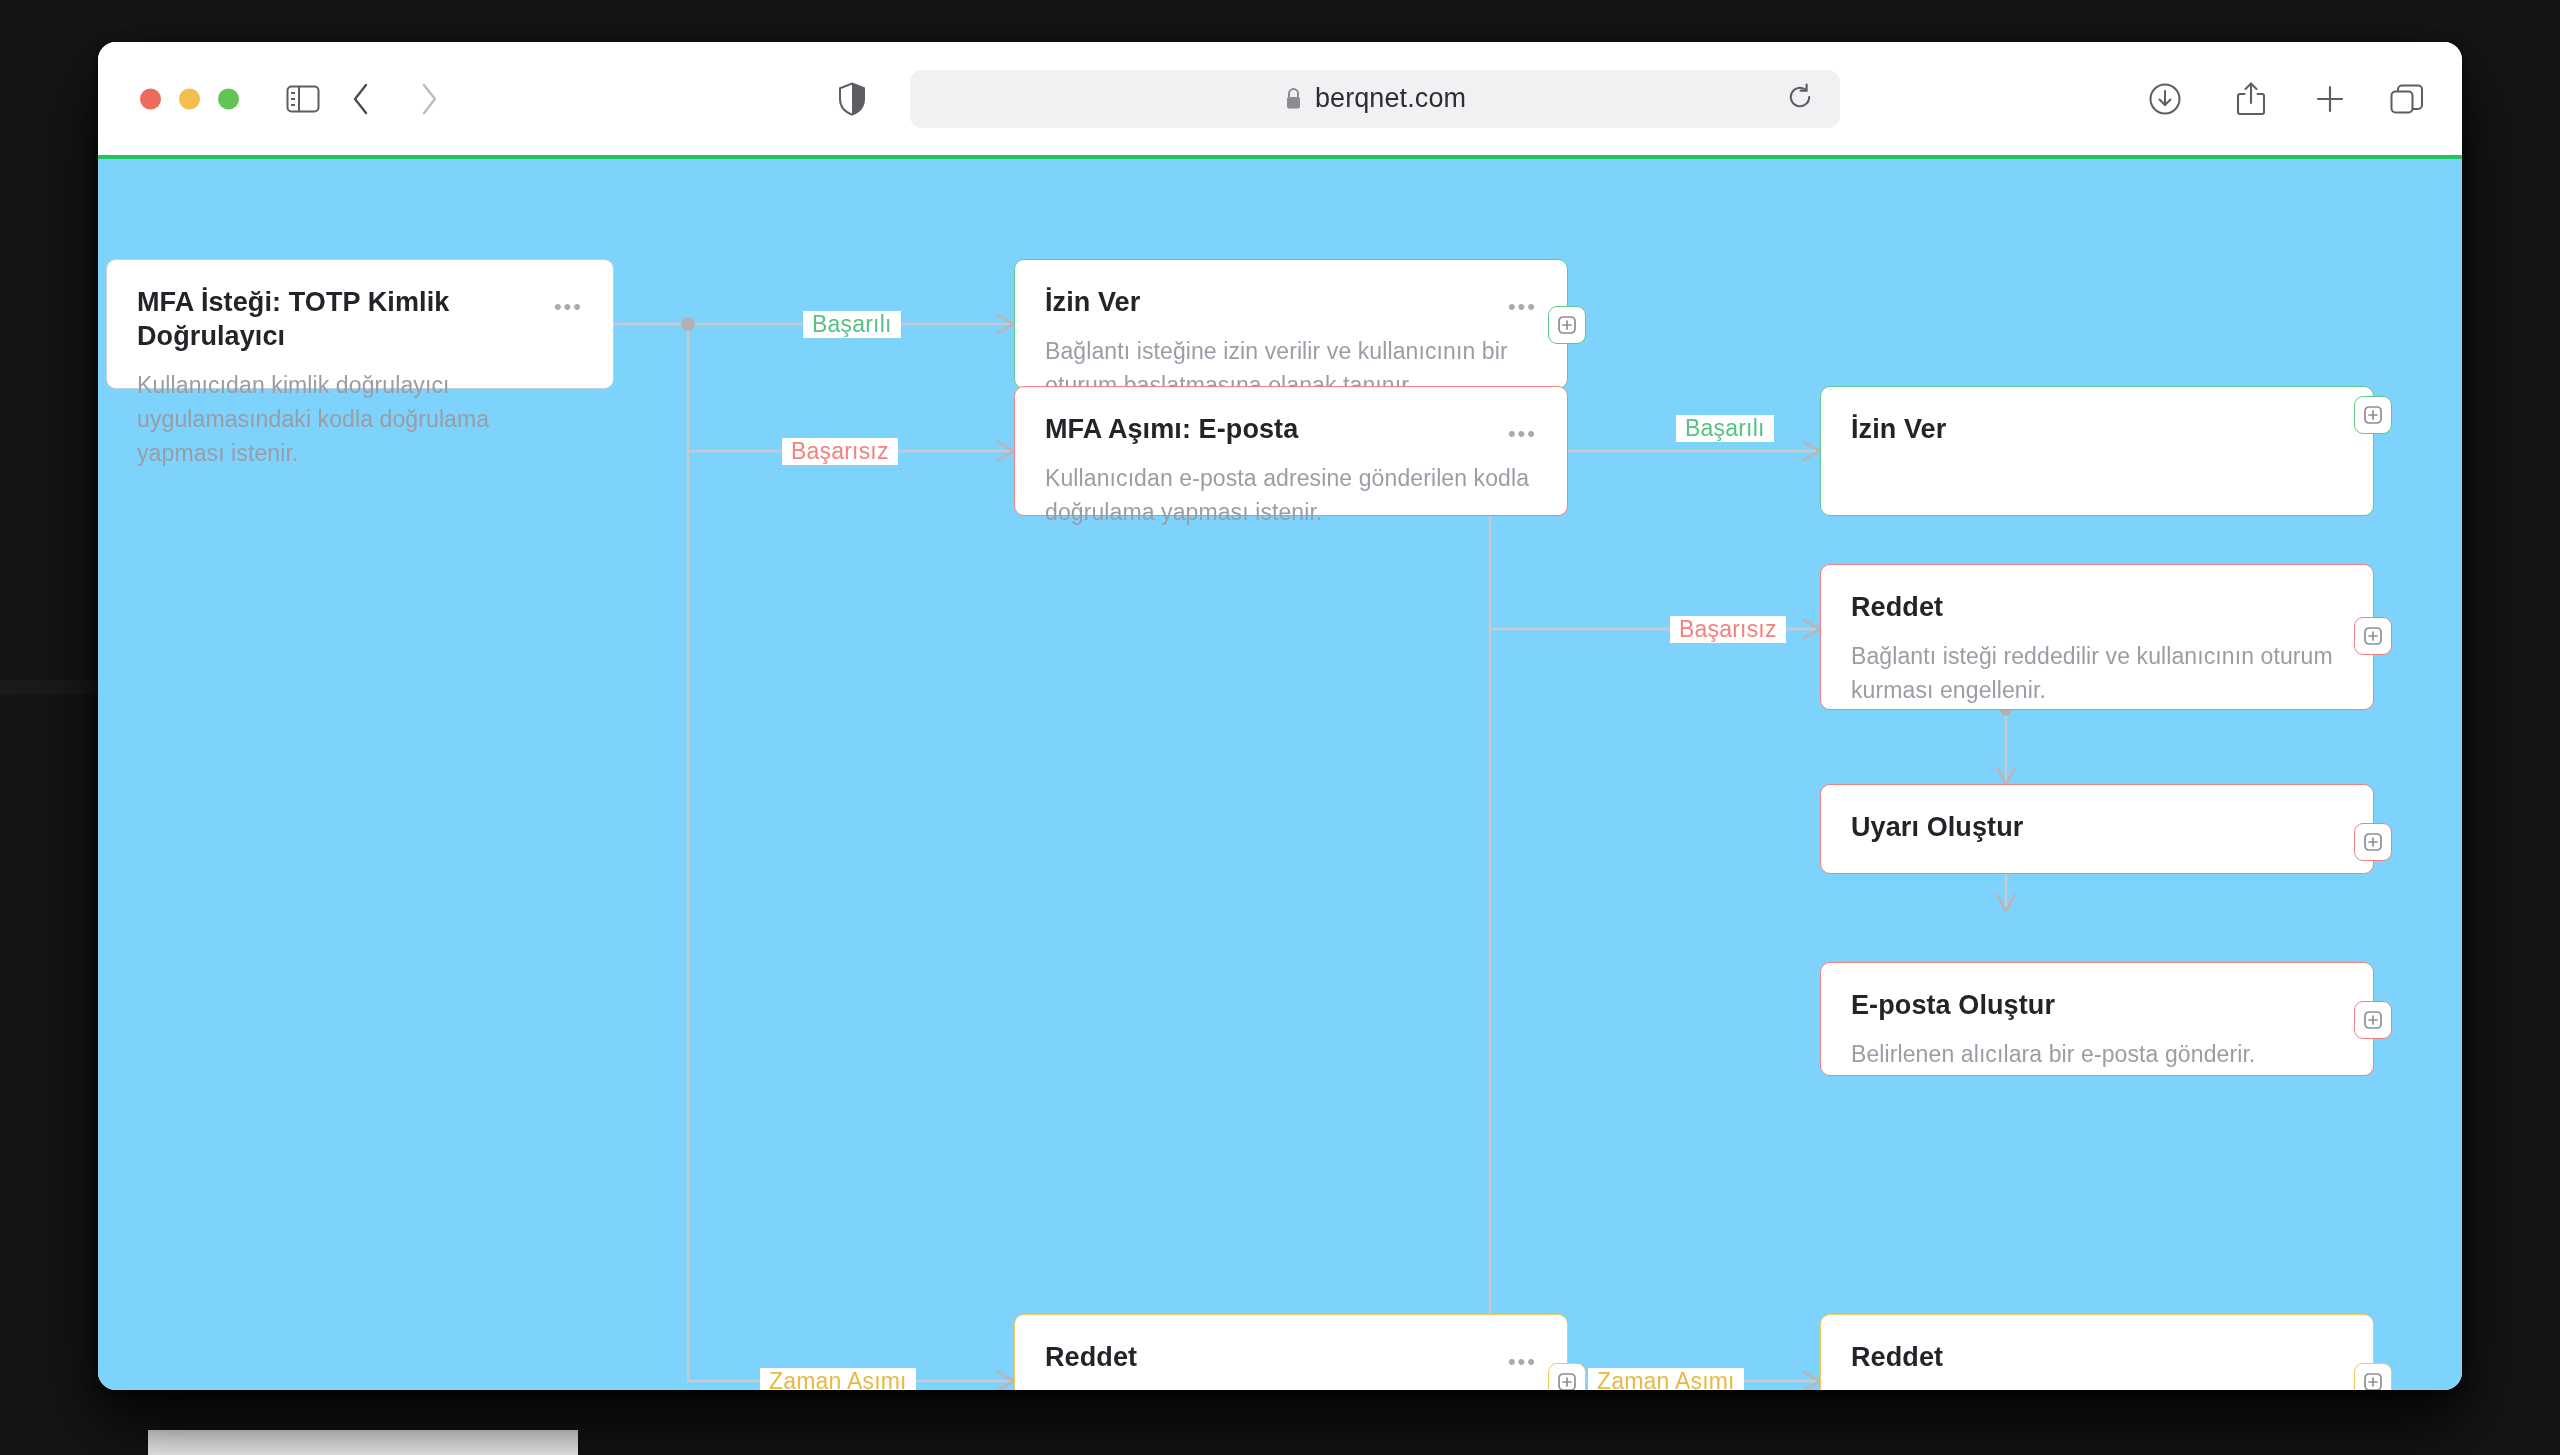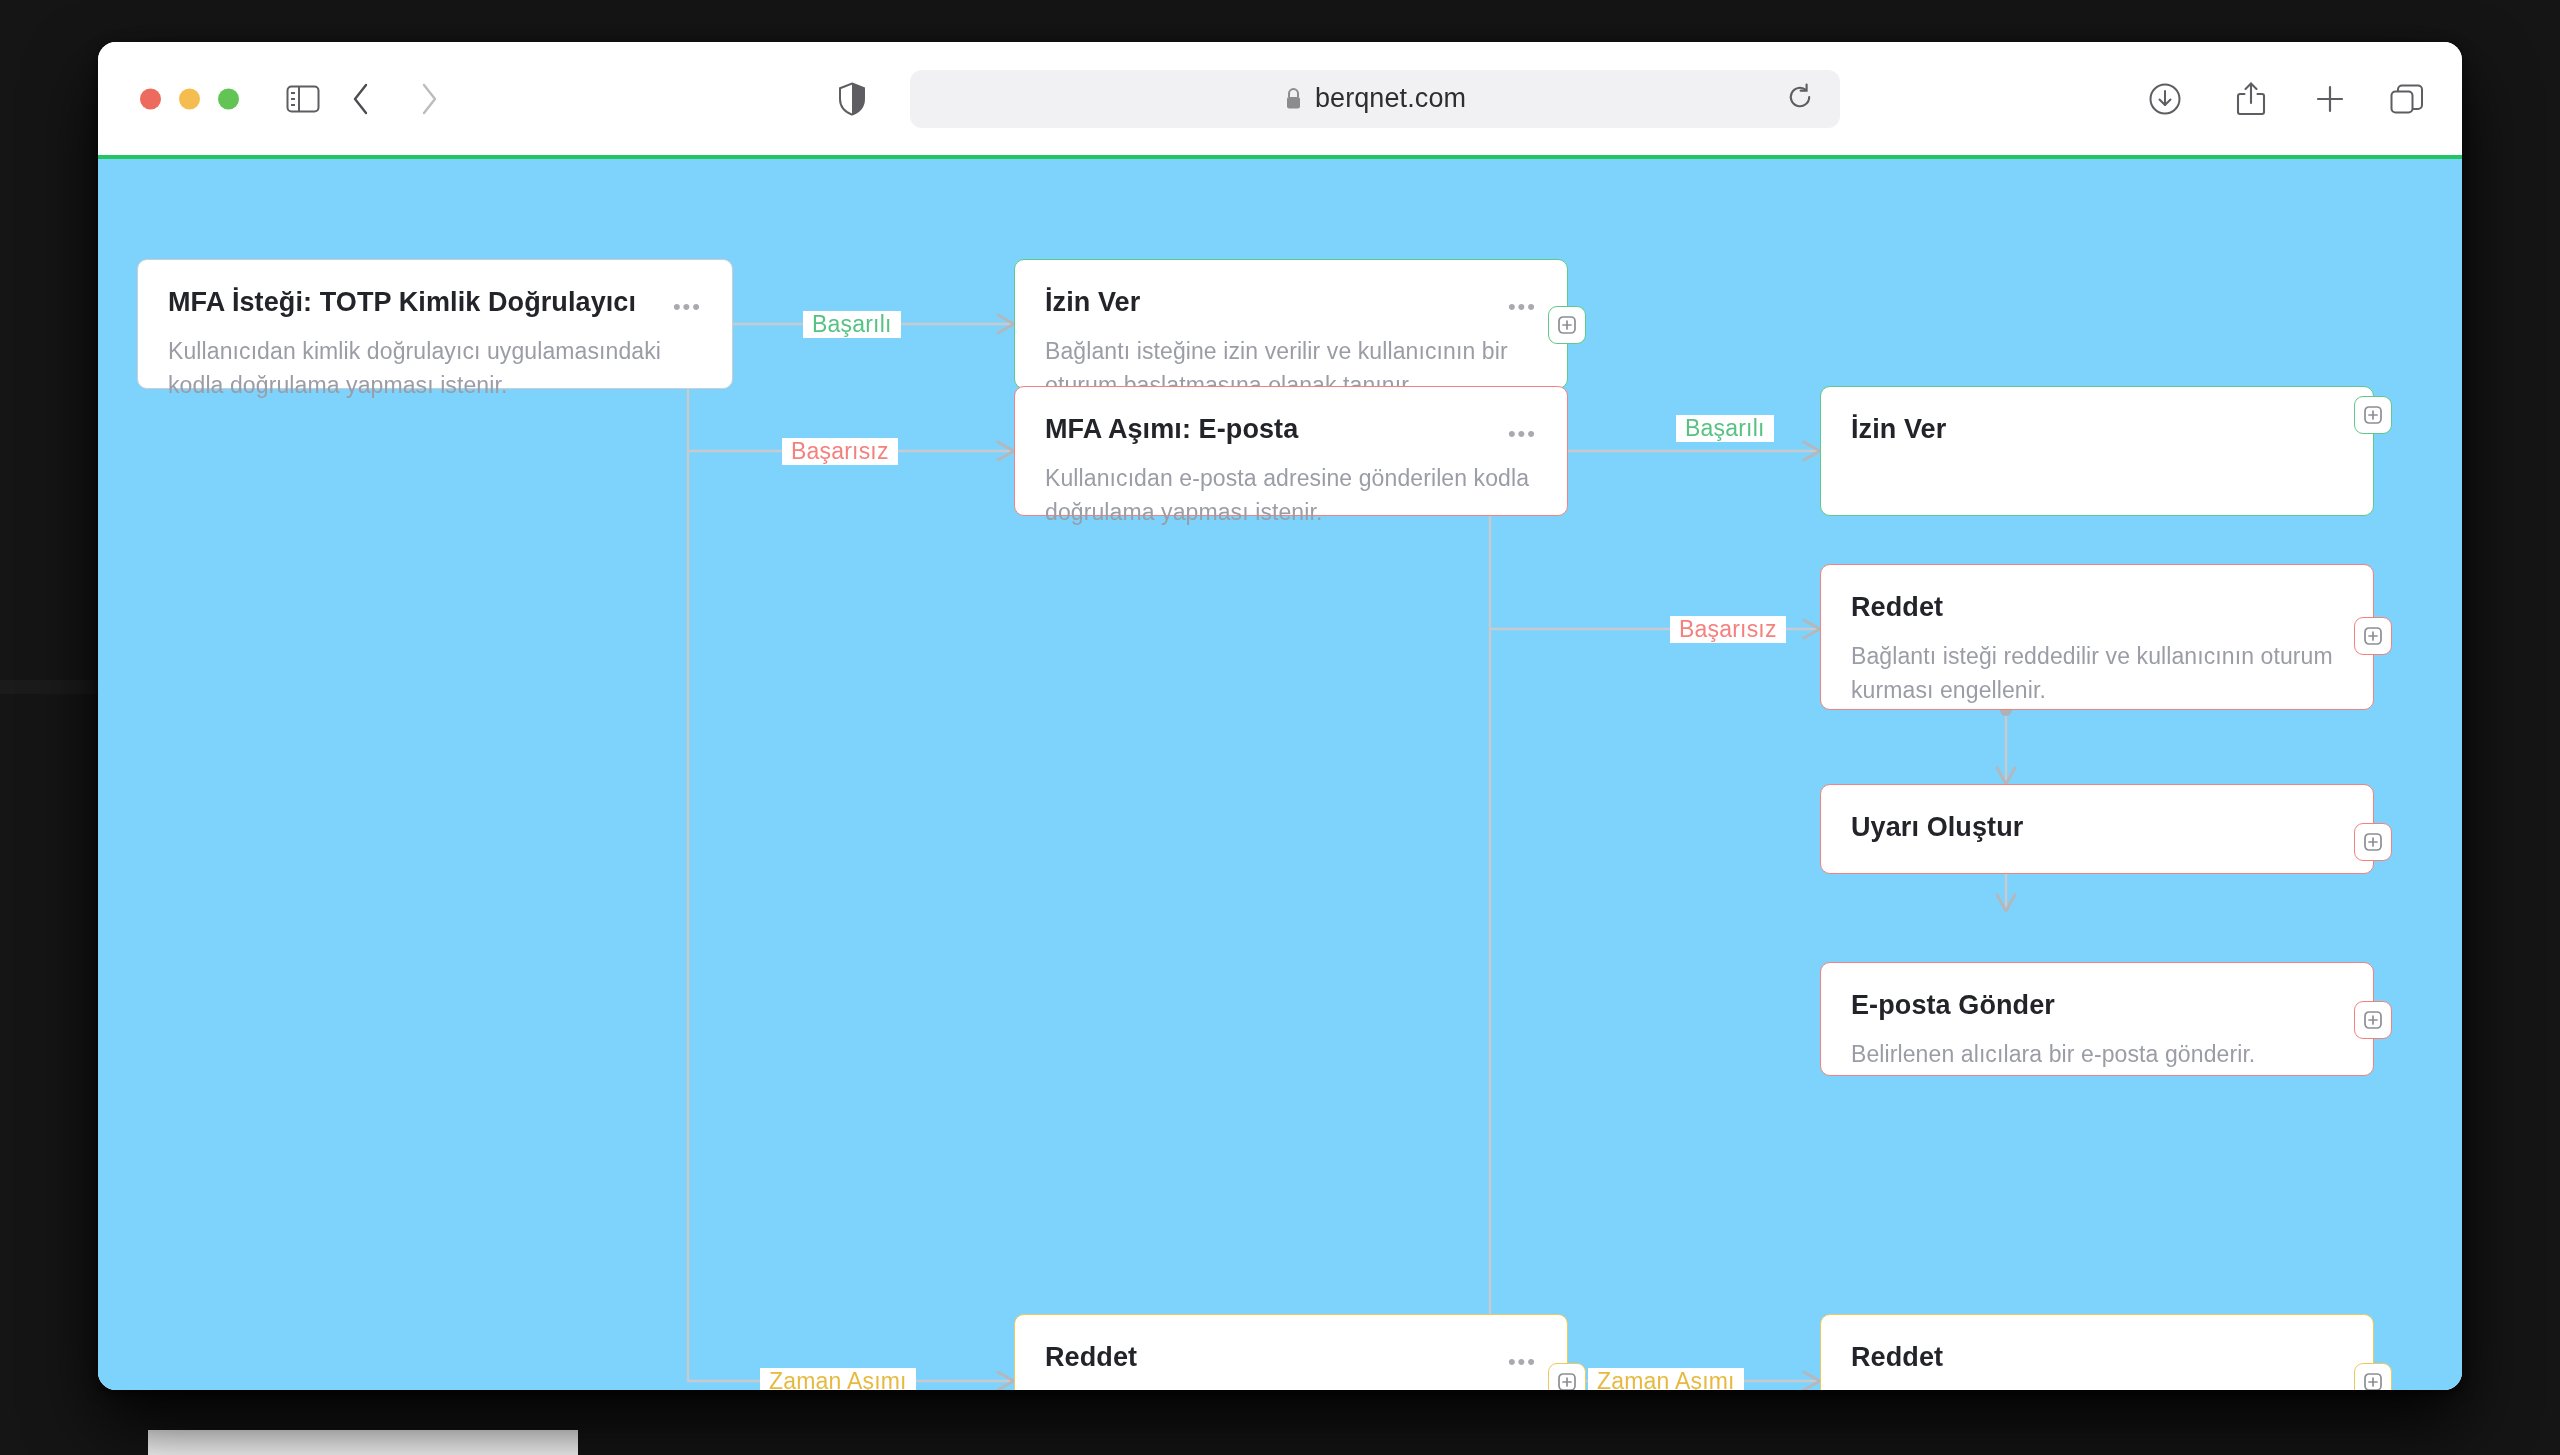--- a/index.html
+++ b/index.html
@@ -246,21 +246,21 @@
       </svg>
 
       <div class="edge-label green" style="left:705px; top:152px;">Başarılı</div>
       <div class="edge-label red" style="left:684px; top:279px;">Başarısız</div>
       <div class="edge-label amber" style="left:662px; top:1209px;">Zaman Aşımı</div>
 
       <div class="edge-label green" style="left:1578px; top:256px;">Başarılı</div>
       <div class="edge-label red" style="left:1572px; top:457px;">Başarısız</div>
       <div class="edge-label amber" style="left:1490px; top:1209px;">Zaman Aşımı</div>
 
-      <div class="node grey" id="node-totp" style="left:39px; top:100px; width:596px; height:130px;">
+      <div class="node grey" id="node-totp" style="left:8px; top:100px; width:508px; height:130px;">
         <div class="node-head">
           <div class="node-title">MFA İsteği: TOTP Kimlik Doğrulayıcı</div>
           <div class="node-menu" style="color:#a9aab0; font-size:22px; letter-spacing:2px;">•••</div>
         </div>
         <div class="node-desc">Kullanıcıdan kimlik doğrulayıcı uygulamasındaki kodla doğrulama yapması istenir.</div>
       </div>
 
       <div class="node green" id="node-allow-1" style="left:916px; top:100px; width:554px; height:130px;">
         <div class="node-head">
           <div class="node-title">İzin Ver</div>
@@ -319,21 +319,21 @@
           <svg width="20" height="20" viewBox="0 0 20 20" fill="none" stroke="#8d8e94" stroke-width="1.7">
             <rect x="2" y="2" width="16" height="16" rx="4"></rect>
             <line x1="10" y1="6" x2="10" y2="14" stroke-linecap="round"></line>
             <line x1="6" y1="10" x2="14" y2="10" stroke-linecap="round"></line>
           </svg>
         </div>
       </div>
 
       <div class="node red" id="node-send-email" style="left:1722px; top:803px; width:554px; height:114px;">
         <div class="node-head">
-          <div class="node-title">E-posta Gönder</div>
+          <div class="node-title">E-posta Oluştur</div>
         </div>
         <div class="node-desc">Belirlenen alıcılara bir e-posta gönderir.</div>
         <div class="plus-btn red" style="right:-19px; top:38px;">
           <svg width="20" height="20" viewBox="0 0 20 20" fill="none" stroke="#8d8e94" stroke-width="1.7">
             <rect x="2" y="2" width="16" height="16" rx="4"></rect>
             <line x1="10" y1="6" x2="10" y2="14" stroke-linecap="round"></line>
             <line x1="6" y1="10" x2="14" y2="10" stroke-linecap="round"></line>
           </svg>
         </div>
       </div>

